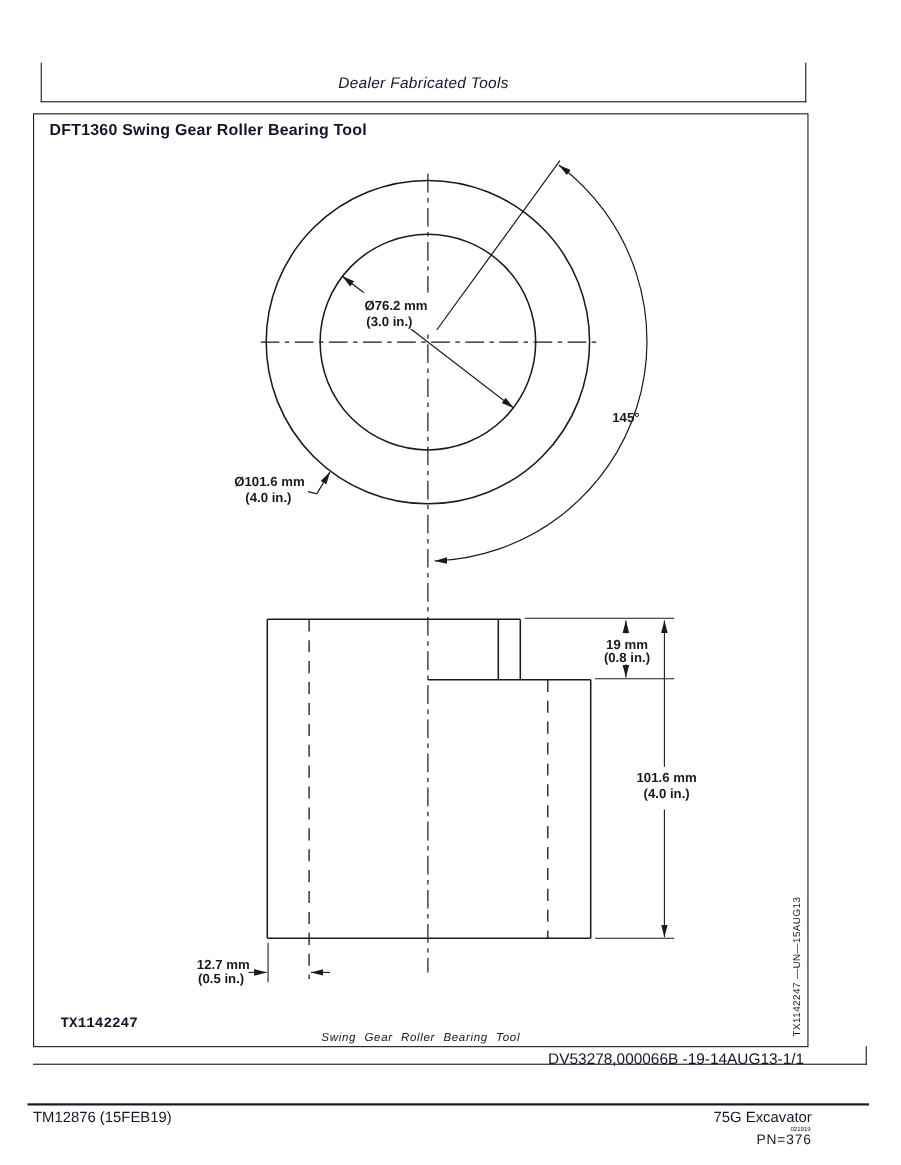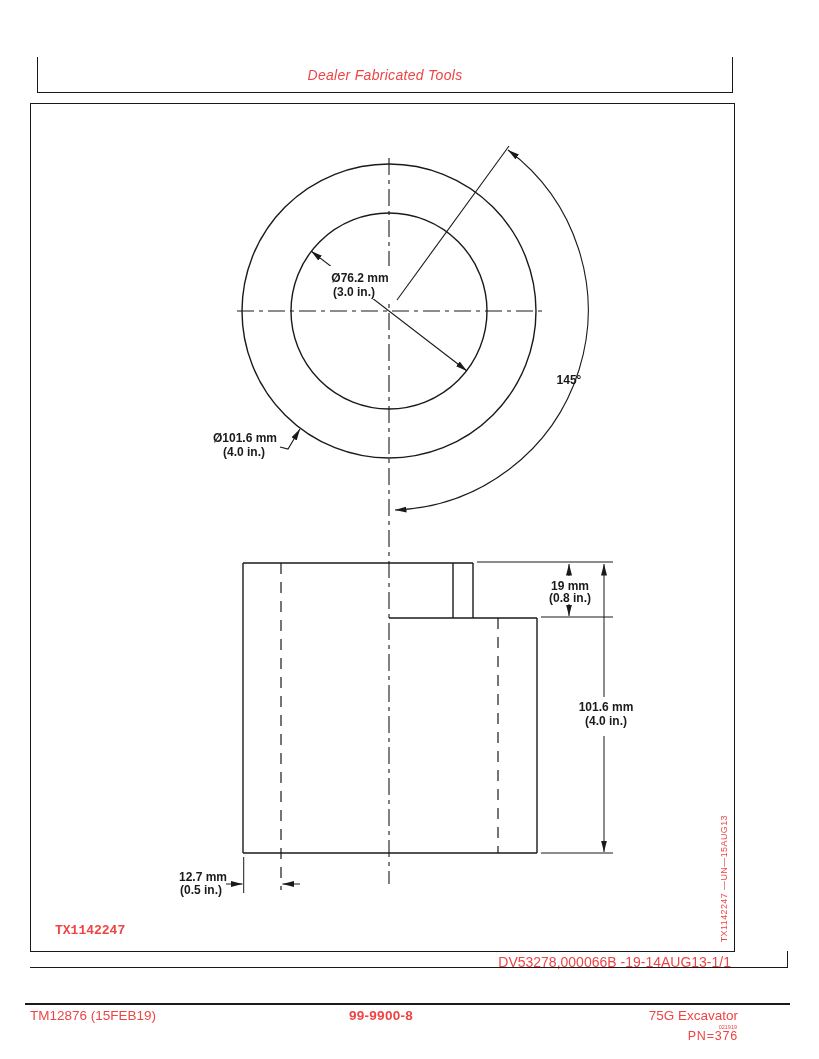--- a/index.html
+++ b/index.html
@@ -1,18 +1,18 @@
 <!DOCTYPE html>
 <html><head>
 <meta charset="utf-8">
 <style>
   html,body{margin:0;padding:0;background:#fff;}
   .page{
     position:relative;width:819px;height:1059px;background:#fff;
-    font-family:"Liberation Sans",sans-serif;color:#ef4444;overflow:hidden;
+    font-family:"Liberation Sans",sans-serif;color:#0f172a;overflow:hidden;
   }
   .abs{position:absolute;}
   
   .header-box{
     left:37px;top:57px;width:694px;height:35px;
     border-left:1.5px solid #1a1a1a;border-right:1.5px solid #1a1a1a;border-bottom:1.5px solid #1a1a1a;
     display:flex;align-items:center;justify-content:center;
   }
   .header-title{font-style:italic;font-size:14px;letter-spacing:0.3px;}
   
@@ -53,20 +53,21 @@
 <body>
 
 <div class="page">
 
   <div class="abs header-box">
     <span class="header-title">Dealer Fabricated Tools</span>
   </div>
 
   <div class="abs main-box">
 
+    <div class="abs figure-heading">DFT1360 Swing Gear Roller Bearing Tool</div>
 
     <svg class="drawing-svg" width="705" height="849" viewBox="30 103 705 849">
       <defs>
         <marker id="arw" viewBox="0 0 12 8" refX="11.5" refY="4" markerWidth="12" markerHeight="8" markerUnits="userSpaceOnUse" orient="auto-start-reverse">
           <path d="M0,1 L11.5,4 L0,7 Z" fill="#1a1a1a"></path>
         </marker>
       </defs>
 
       <g>
 
@@ -125,25 +126,25 @@
 
         <line class="ln" x1="226" y1="884" x2="242.5" y2="884" stroke-width="1" marker-end="url(#arw)"></line>
         <line class="ln" x1="300" y1="884" x2="282.5" y2="884" stroke-width="1" marker-end="url(#arw)"></line>
         <text x="227" y="881" text-anchor="end">12.7 mm</text>
         <text x="222" y="894" text-anchor="end">(0.5 in.)</text>
       </g>
     </svg>
 
     <div class="abs rotated-id">TX1142247 —UN—15AUG13</div>
     <div class="abs figure-id">TX1142247</div>
+    <div class="abs figure-caption">Swing Gear Roller Bearing Tool</div>
   </div>
 
   <div class="abs control-number">DV53278,000066B -19-14AUG13-1/1</div>
   <div class="abs control-rule"></div>
 
   <div class="abs footer-rule"></div>
   <div class="abs footer-left">TM12876 (15FEB19)</div>
-  <div class="abs footer-center">99-9900-8</div>
   <div class="abs footer-right">75G Excavator</div>
   <div class="abs footer-code">021919</div>
   <div class="abs footer-pn">PN=376</div>
 
 </div>
 
 </body></html>

